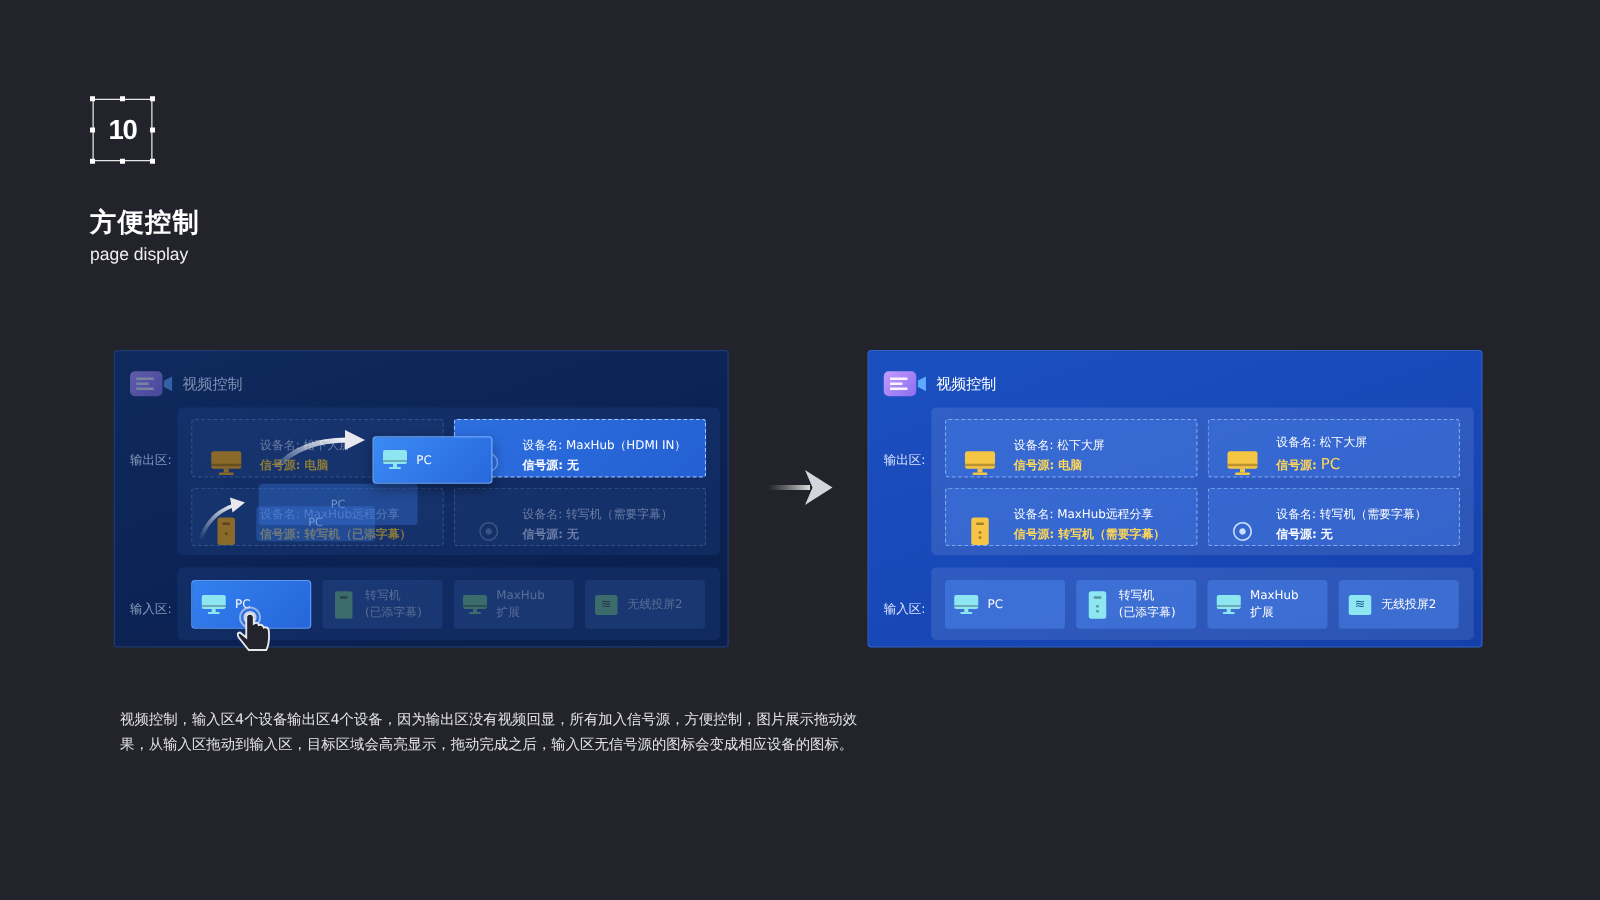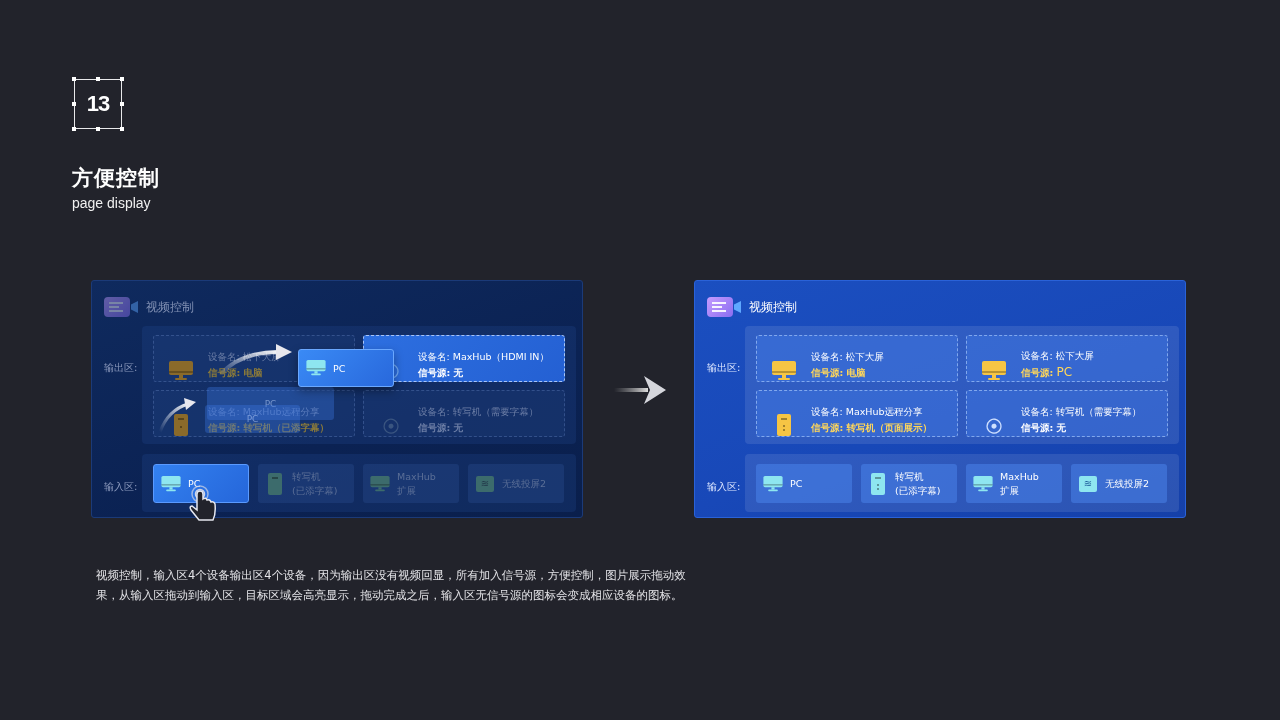--- a/index.html
+++ b/index.html
@@ -124,21 +124,21 @@
 
 <div class="page-num">
   <span class="h" style="left:-3px;top:-3px"></span>
     <span class="h" style="left:21px;top:-3px"></span>
     <span class="h" style="right:-3px;top:-3px"></span>
   <span class="h" style="left:-3px;top:22px"></span>
     <span class="h" style="right:-3px;top:22px"></span>
   <span class="h" style="left:-3px;bottom:-3px"></span>
     <span class="h" style="left:21px;bottom:-3px"></span>
     <span class="h" style="right:-3px;bottom:-3px"></span>
-  <span>13</span>
+  <span>10</span>
 </div>
 <div class="title">方便控制</div>
 <div class="subtitle">page display</div>
 
 <div class="panel before">
   <div class="panel-head">
     <div class="cam">
       <div class="body">
           <i style="top:5px;width:14px"></i>
           <i style="top:9px;width:10px"></i>
@@ -333,21 +333,21 @@
     <div class="out-card" style="left:11px;top:64px">
       <div class="ico">
           <div class="tower y">
             <i style="top:4px"></i>
             <i style="top:11px;width:2px;left:6px"></i>
             <i style="top:15px;width:2px;left:6px"></i>
           </div>
         </div>
       <div class="txt">
           <div class="l1">设备名: MaxHub远程分享</div>
-          <div class="l2 k"><span>信号源: </span><span>转写机（页面展示）</span></div>
+          <div class="l2 k"><span>信号源: </span><span>转写机（需要字幕）</span></div>
         </div>
     </div>
     <div class="out-card" style="left:221px;top:64px">
       <div class="ico">
           <span class="wifi" style="color:#cfe0ff">⦿</span>
         </div>
       <div class="txt">
           <div class="l1">设备名: 转写机（需要字幕）</div>
           <div class="l2 k white"><span>信号源: </span><span>无</span></div>
         </div>

